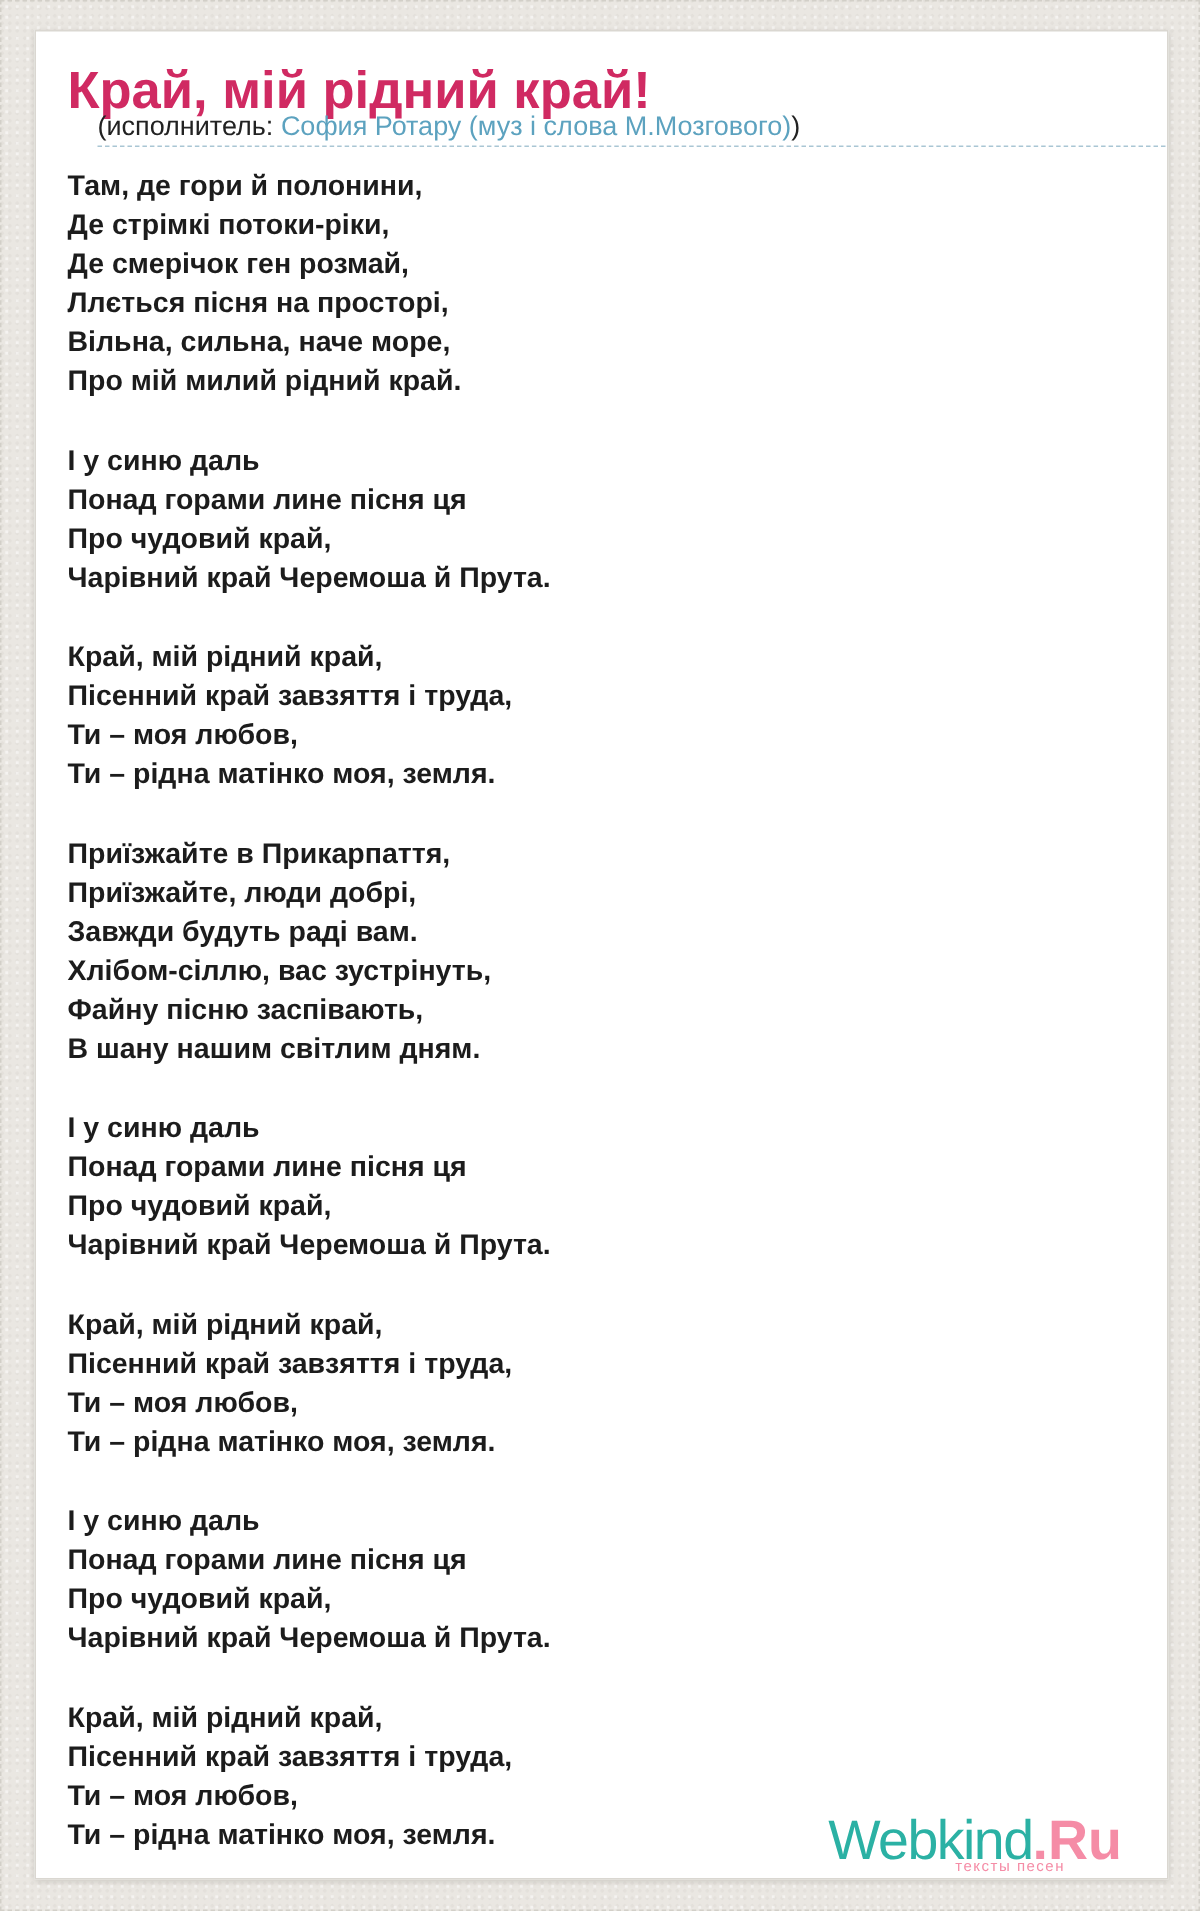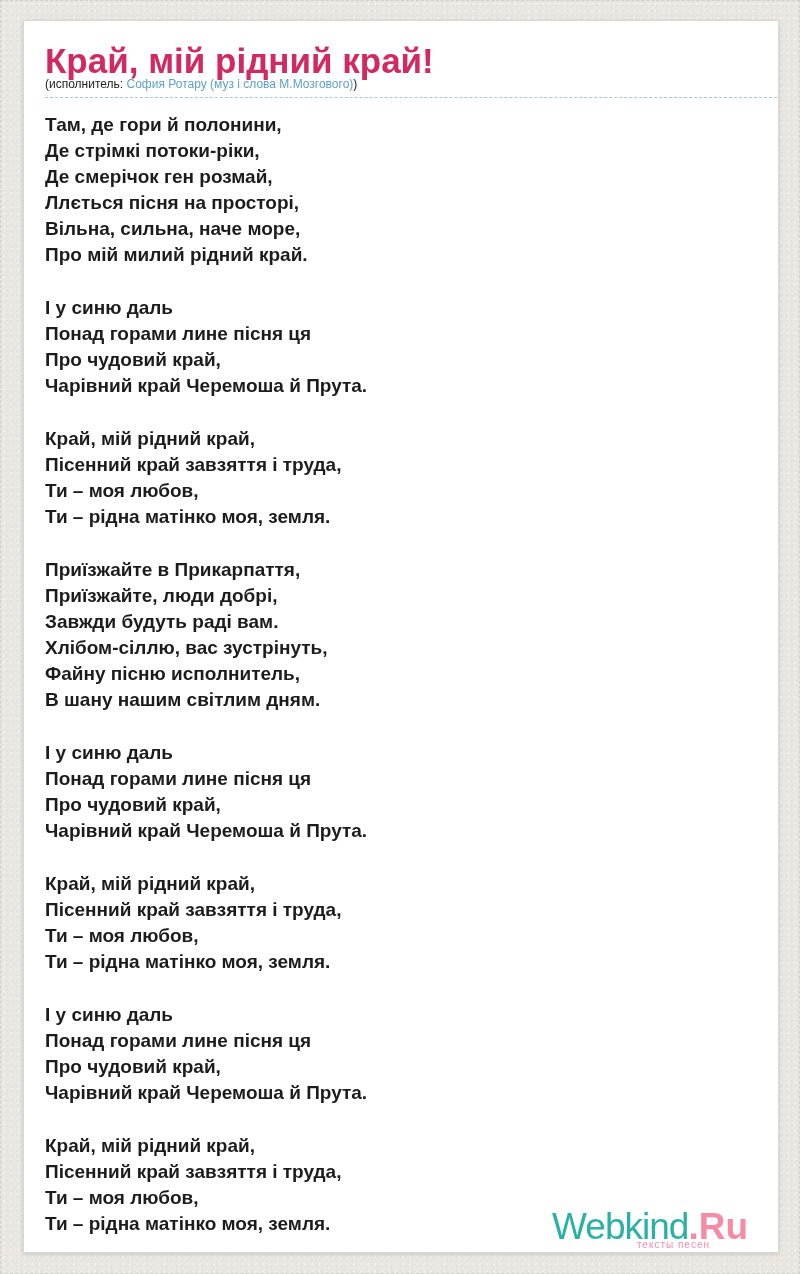--- a/index.html
+++ b/index.html
@@ -44,26 +44,27 @@
   }
   .song-title {
     margin: 0;
     font-size: 35px;
     line-height: 27px;
     font-weight: 700;
     color: var(--title-color);
   }
   .subtitle {
     margin-top: 0;
-    font-size: 12px;
+    font-size: 18px;
     line-height: 20px;
     color: #222222;
     padding-bottom: 3px;
     border-bottom: 1px dashed #a9c6d4;
     margin-right: -19px;
+    margin-left: 20px;
   }
   .subtitle a {
     color: var(--link-color);
     text-decoration: none;
     cursor: pointer;
   }
   .lyrics {
     margin-top: 14px;
     font-size: 19px;
     line-height: 26px;
@@ -127,21 +128,21 @@
 Про чудовий край,
 Чарівний край Черемоша й Прута.</p>
         <p class="stanza">Край, мій рідний край,
 Пісенний край завзяття і труда,
 Ти – моя любов,
 Ти – рідна матінко моя, земля.</p>
         <p class="stanza">Приїзжайте в Прикарпаття,
 Приїзжайте, люди добрі,
 Завжди будуть раді вам.
 Хлібом-сіллю, вас зустрінуть,
-Файну пісню исполнитель,
+Файну пісню заспівають,
 В шану нашим світлим дням.</p>
         <p class="stanza">І у синю даль
 Понад горами лине пісня ця
 Про чудовий край,
 Чарівний край Черемоша й Прута.</p>
         <p class="stanza">Край, мій рідний край,
 Пісенний край завзяття і труда,
 Ти – моя любов,
 Ти – рідна матінко моя, земля.</p>
         <p class="stanza">І у синю даль

